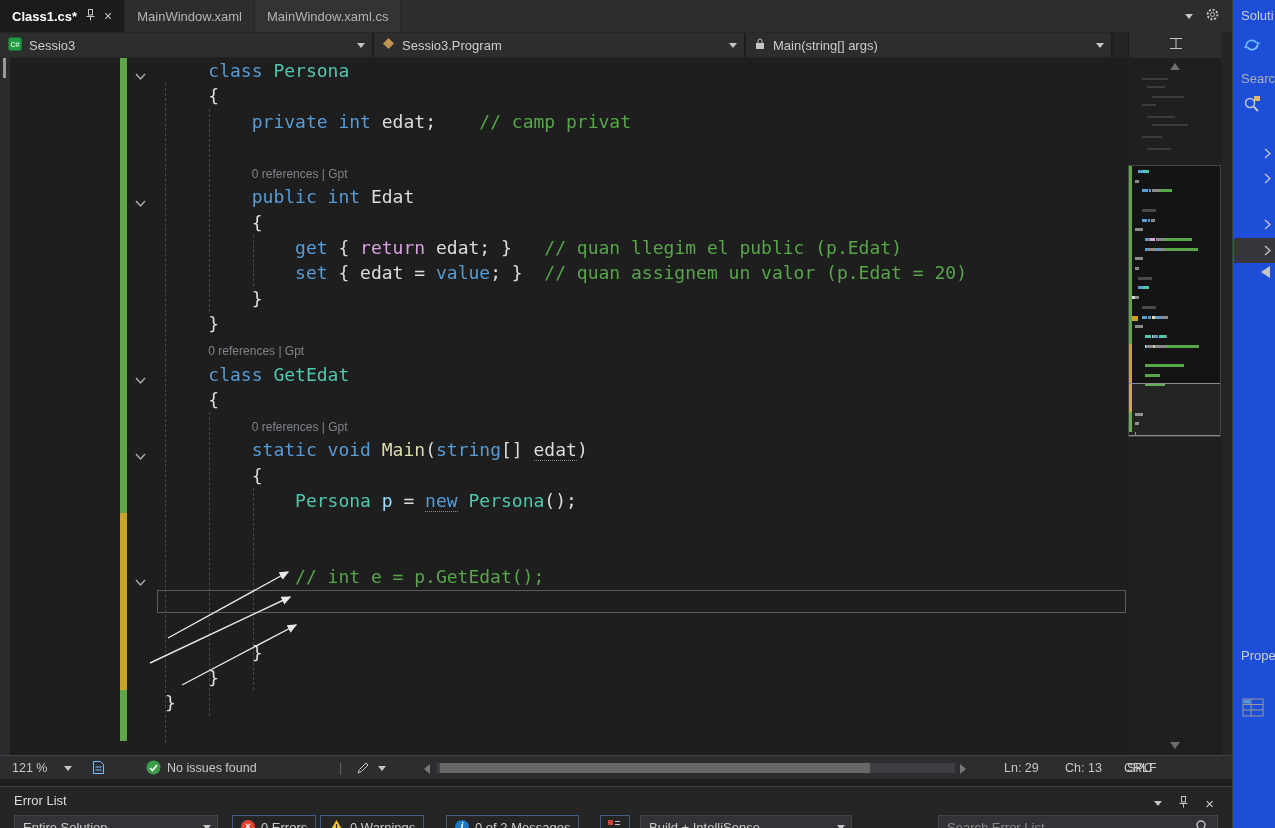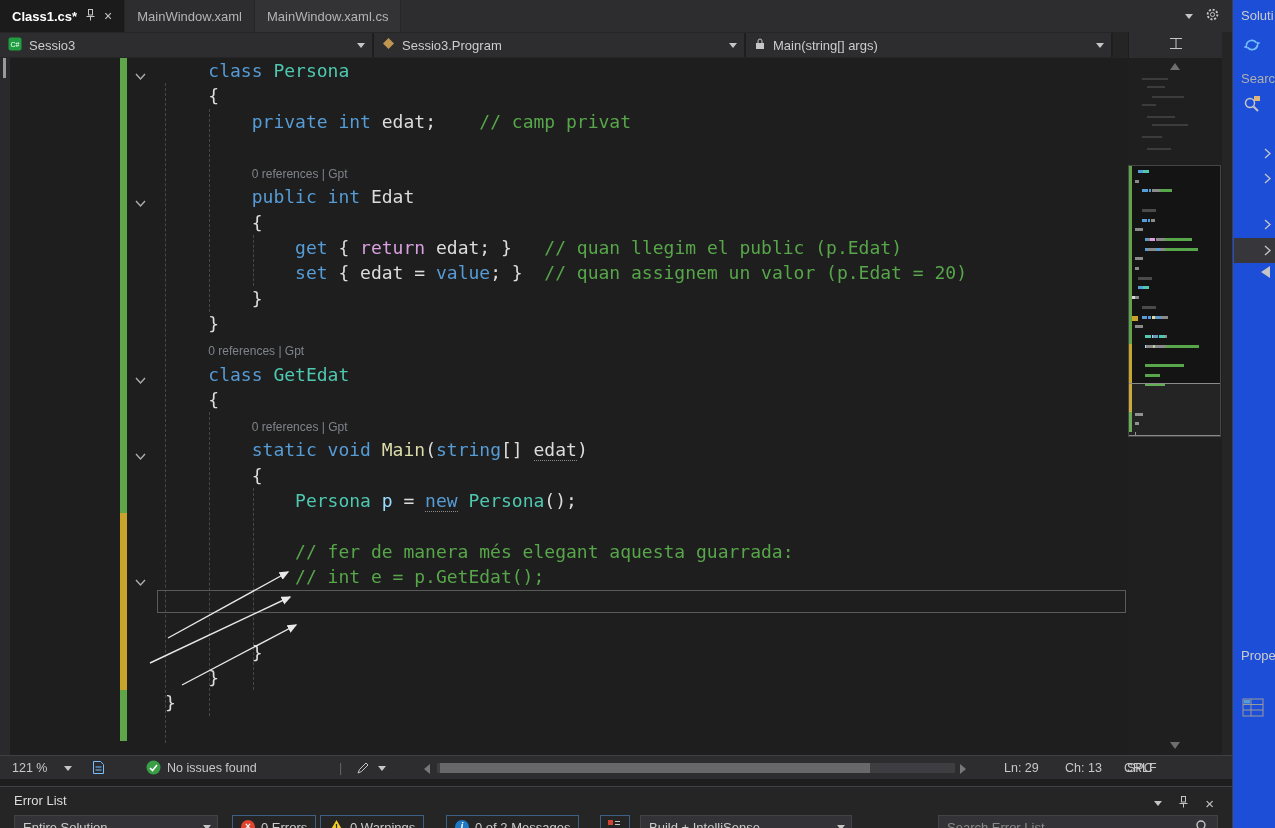--- a/index.html
+++ b/index.html
@@ -192,21 +192,21 @@
           <div class="row code"><span class="tk-p">        }</span></div>
           <div class="row code"><span class="tk-p">    }</span></div>
           <div class="row lens" style="padding-left: 198.36px;">0 references | Gpt</div>
           <div class="row code"><span class="tk-p">    </span><span class="tk-k">class</span><span class="tk-p"> </span><span class="tk-t">GetEdat</span></div>
           <div class="row code"><span class="tk-p">    {</span></div>
           <div class="row lens" style="padding-left: 241.72px;">0 references | Gpt</div>
           <div class="row code"><span class="tk-p">        </span><span class="tk-k">static</span><span class="tk-p"> </span><span class="tk-k">void</span><span class="tk-p"> </span><span class="tk-m">Main</span><span class="tk-p">(</span><span class="tk-k">string</span><span class="tk-p">[] </span><span class="tk-u">edat</span><span class="tk-p">)</span></div>
           <div class="row code"><span class="tk-p">        {</span></div>
           <div class="row code"><span class="tk-p">            </span><span class="tk-t">Persona</span><span class="tk-p"> </span><span class="tk-v">p</span><span class="tk-p"> = </span><span class="tk-nu">new</span><span class="tk-p"> </span><span class="tk-t">Persona</span><span class="tk-p">();</span></div>
           <div class="row blank"></div>
-          <div class="row code"><span class="tk-p">            </span><span class="tk-c">// fer de manera més elegant aquesta guarrada:</span></div>
+          <div class="row code"><span class="tk-p">            </span></div>
           <div class="row code"><span class="tk-p">            </span><span class="tk-c">// int e = p.GetEdat();</span></div>
           <div class="row cur"><div class="curline"></div></div>
           <div class="row blank"></div>
           <div class="row code"><span class="tk-p">        }</span></div>
           <div class="row code"><span class="tk-p">    }</span></div>
           <div class="row code"><span class="tk-p">}</span></div>
         </div>
 
       <svg id="annotations" width="1118" height="697">
         <defs>

